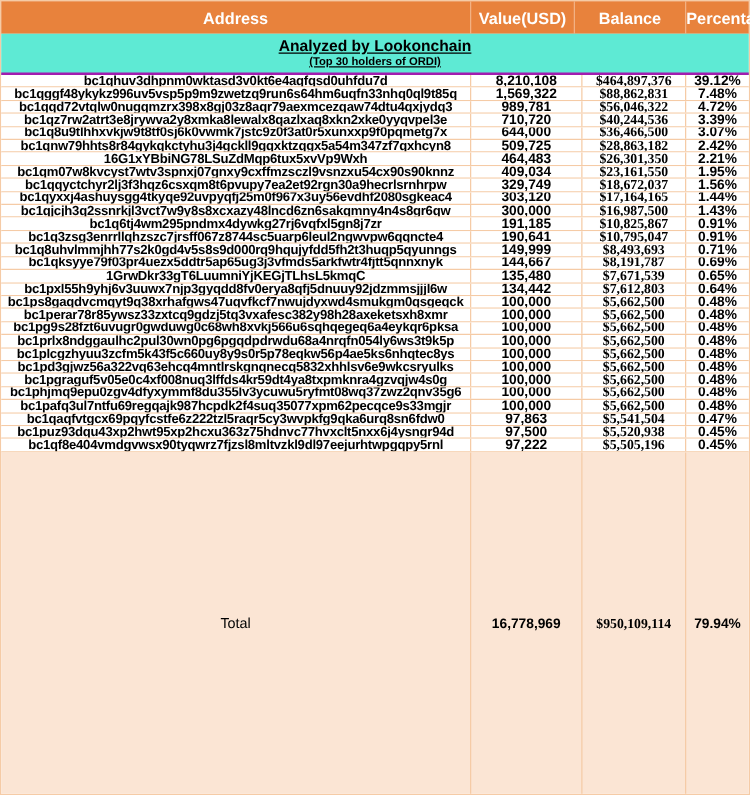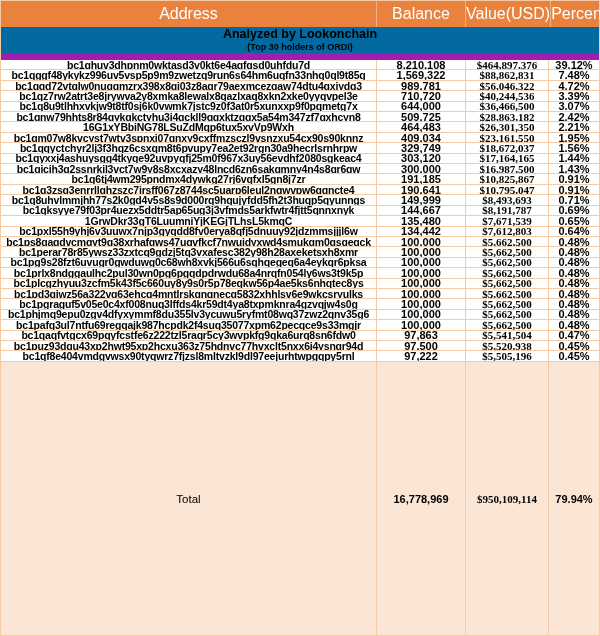--- a/index.html
+++ b/index.html
@@ -7,29 +7,29 @@
     width:600px;height:636px;box-sizing:border-box;
     display:flex;flex-direction:column;
     border:1px solid #F5CBA6;
     font-family:"Liberation Sans",sans-serif;
     color:#000;
   }
   
   .hrow{display:flex;height:26px;flex:0 0 26px;background:#E8823C;}
   .hcell{
     display:flex;align-items:center;justify-content:center;
-    color:#fff;font-size:16px;font-weight:400;
+    color:#fff;font-size:13px;font-weight:700;
     box-sizing:border-box;border-right:1px solid #F2B183;
   }
   .hcell:last-child{border-right:none;}
   
   .banner{
-    flex:0 0 33px;height:33px;background:#0369a1;
+    flex:0 0 33px;height:33px;background:#5eead4;
     display:flex;flex-direction:column;align-items:center;justify-content:center;
-    border-bottom:7px solid #a21caf;box-sizing:border-box;
+    border-bottom:2px solid #a21caf;box-sizing:border-box;text-decoration:underline;
   }
   .b1{font-size:12.5px;font-weight:600;line-height:1.15;}
   .b2{font-size:9px;font-weight:600;line-height:1.2;}
   
   #rows{display:flex;flex-direction:column;flex:1 1 auto;min-height:0;}
   .row{display:flex;flex:1 1 0;min-height:0;background:#fff;}
   .row{border-bottom:1px solid #F5CBA6;box-sizing:border-box;}
   .cell{
     display:flex;align-items:center;justify-content:center;
     box-sizing:border-box;border-right:1px solid #F5CBA6;
@@ -48,22 +48,22 @@
   .trow{display:flex;flex:1 1 0;min-height:0;background:#FBE5D4;border-bottom:none;}
   .trow .c-addr{font-weight:400;font-size:11.5px;letter-spacing:0;text-align:center;}
 </style>
 </head>
 <body>
 
 <div class="tbl">
 
   <div class="hrow">
     <div class="hcell hc-addr">Address</div>
+    <div class="hcell hc-val">Value(USD)</div>
     <div class="hcell hc-bal">Balance</div>
-    <div class="hcell hc-val">Value(USD)</div>
     <div class="hcell hc-pct">Percentage</div>
   </div>
 
   <div class="banner">
     <div class="b1">Analyzed by Lookonchain</div>
     <div class="b2">(Top 30 holders of ORDI)</div>
   </div>
 
   <div id="rows">
   <div class="row">

